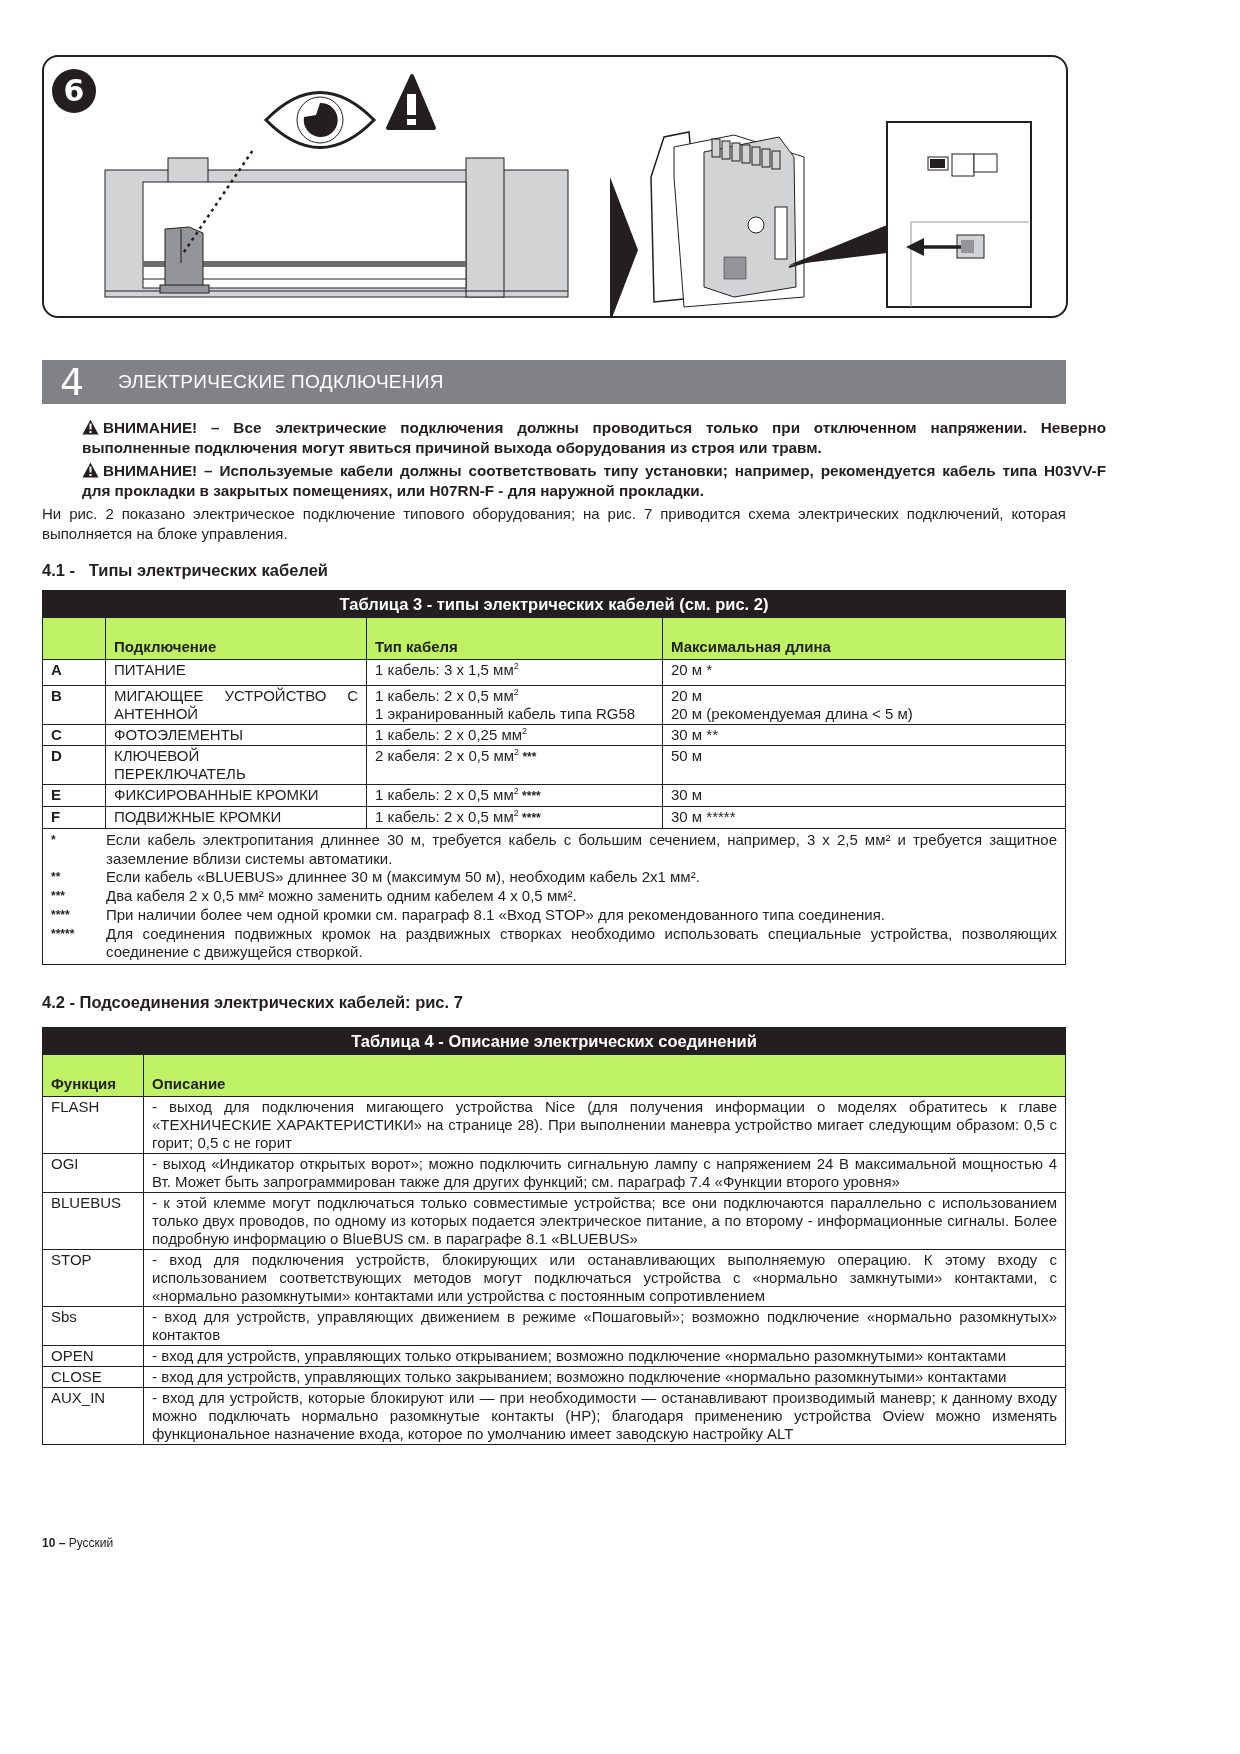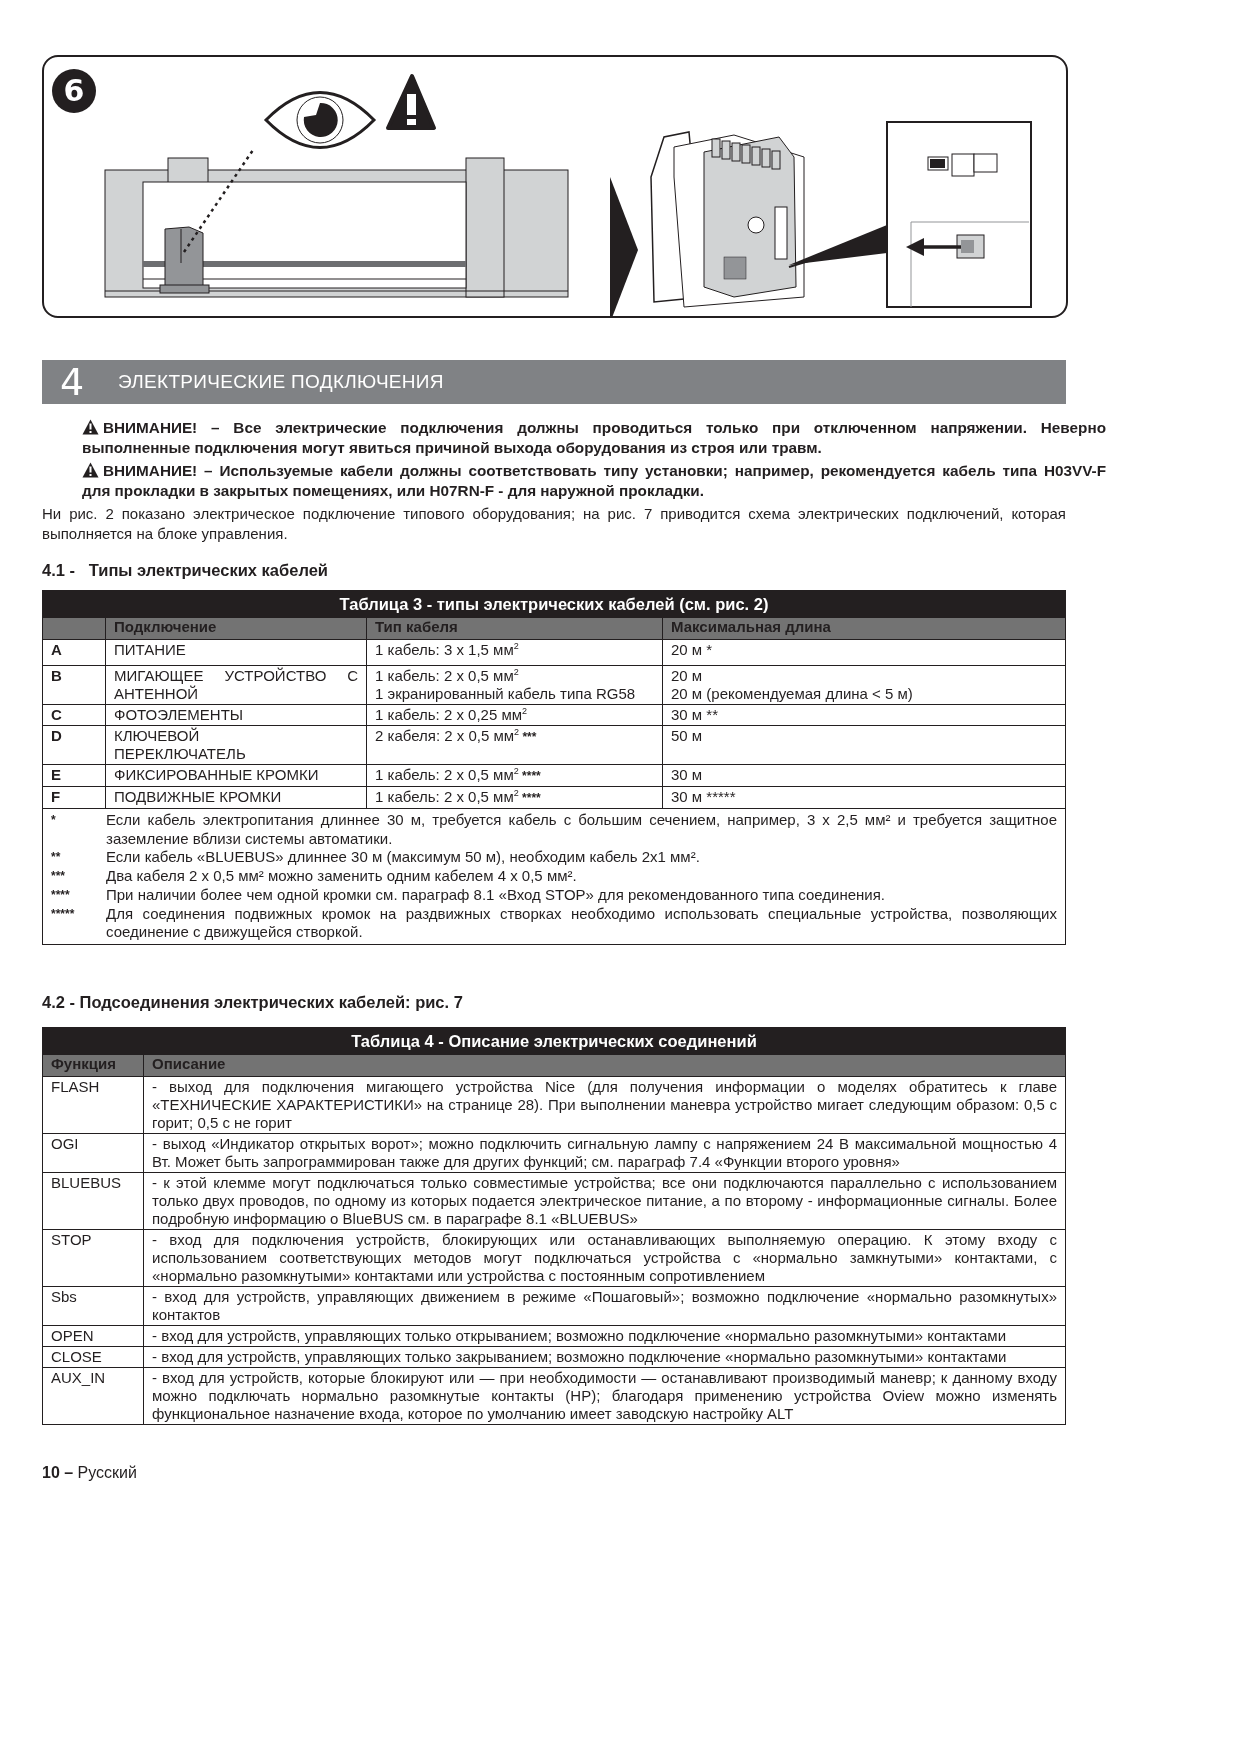--- a/index.html
+++ b/index.html
@@ -23,29 +23,29 @@
 
   .warn { position:absolute; left:0; width:1024px; font-weight:bold; font-size:15.3px; line-height:20px; text-align:justify;margin-left:40px; }
   .warn .tri { display:inline-block; vertical-align:-2px; margin-right:4px; }
   .para { position:absolute; left:0; top:504px; width:1024px; font-size:15px; line-height:19.5px; text-align:justify; }
 
   .subhead { position:absolute; left:0; font-weight:bold; font-size:16.5px; }
 
   table { border-collapse:collapse; position:absolute; left:0; width:1024px; font-size:15px; }
   td, th { border:1.5px solid #231f20; padding:1px 8px 1px 8px; vertical-align:top; text-align:left; line-height:18px; }
   .tbl-caption td { background:#231f20; color:#fff; font-weight:bold; font-size:16.5px; text-align:center; padding:3px 8px; line-height:20px; }
-  .tbl-head td { background:#737373; font-weight:bold; padding-top:0; padding-bottom:3px; }
+  .tbl-head td { background:#bef264; font-weight:bold; padding-top:20px; padding-bottom:3px; }
   .just { text-align:justify; }
   .letter { font-weight:bold; }
   sup { font-size:9px; line-height:0; }
   .note-mark { font-weight:bold; font-size:12px; }
   .notes td { border:none; padding:0 8px; line-height:18.7px; }
   .notes-cell { padding:2px 0 !important; }
 
-  .footer { position:absolute; left:0; top:1464px; font-size:16px; }
+  .footer { position:absolute; left:0; top:1536px; font-size:12px; }
   .footer b { font-weight:bold; }
 </style>
 </head>
 <body>
 
 <div class="page">
 
   <div class="figure">
     <svg class="fig-svg" width="1022" height="259" viewBox="0 0 1022 259">
 

